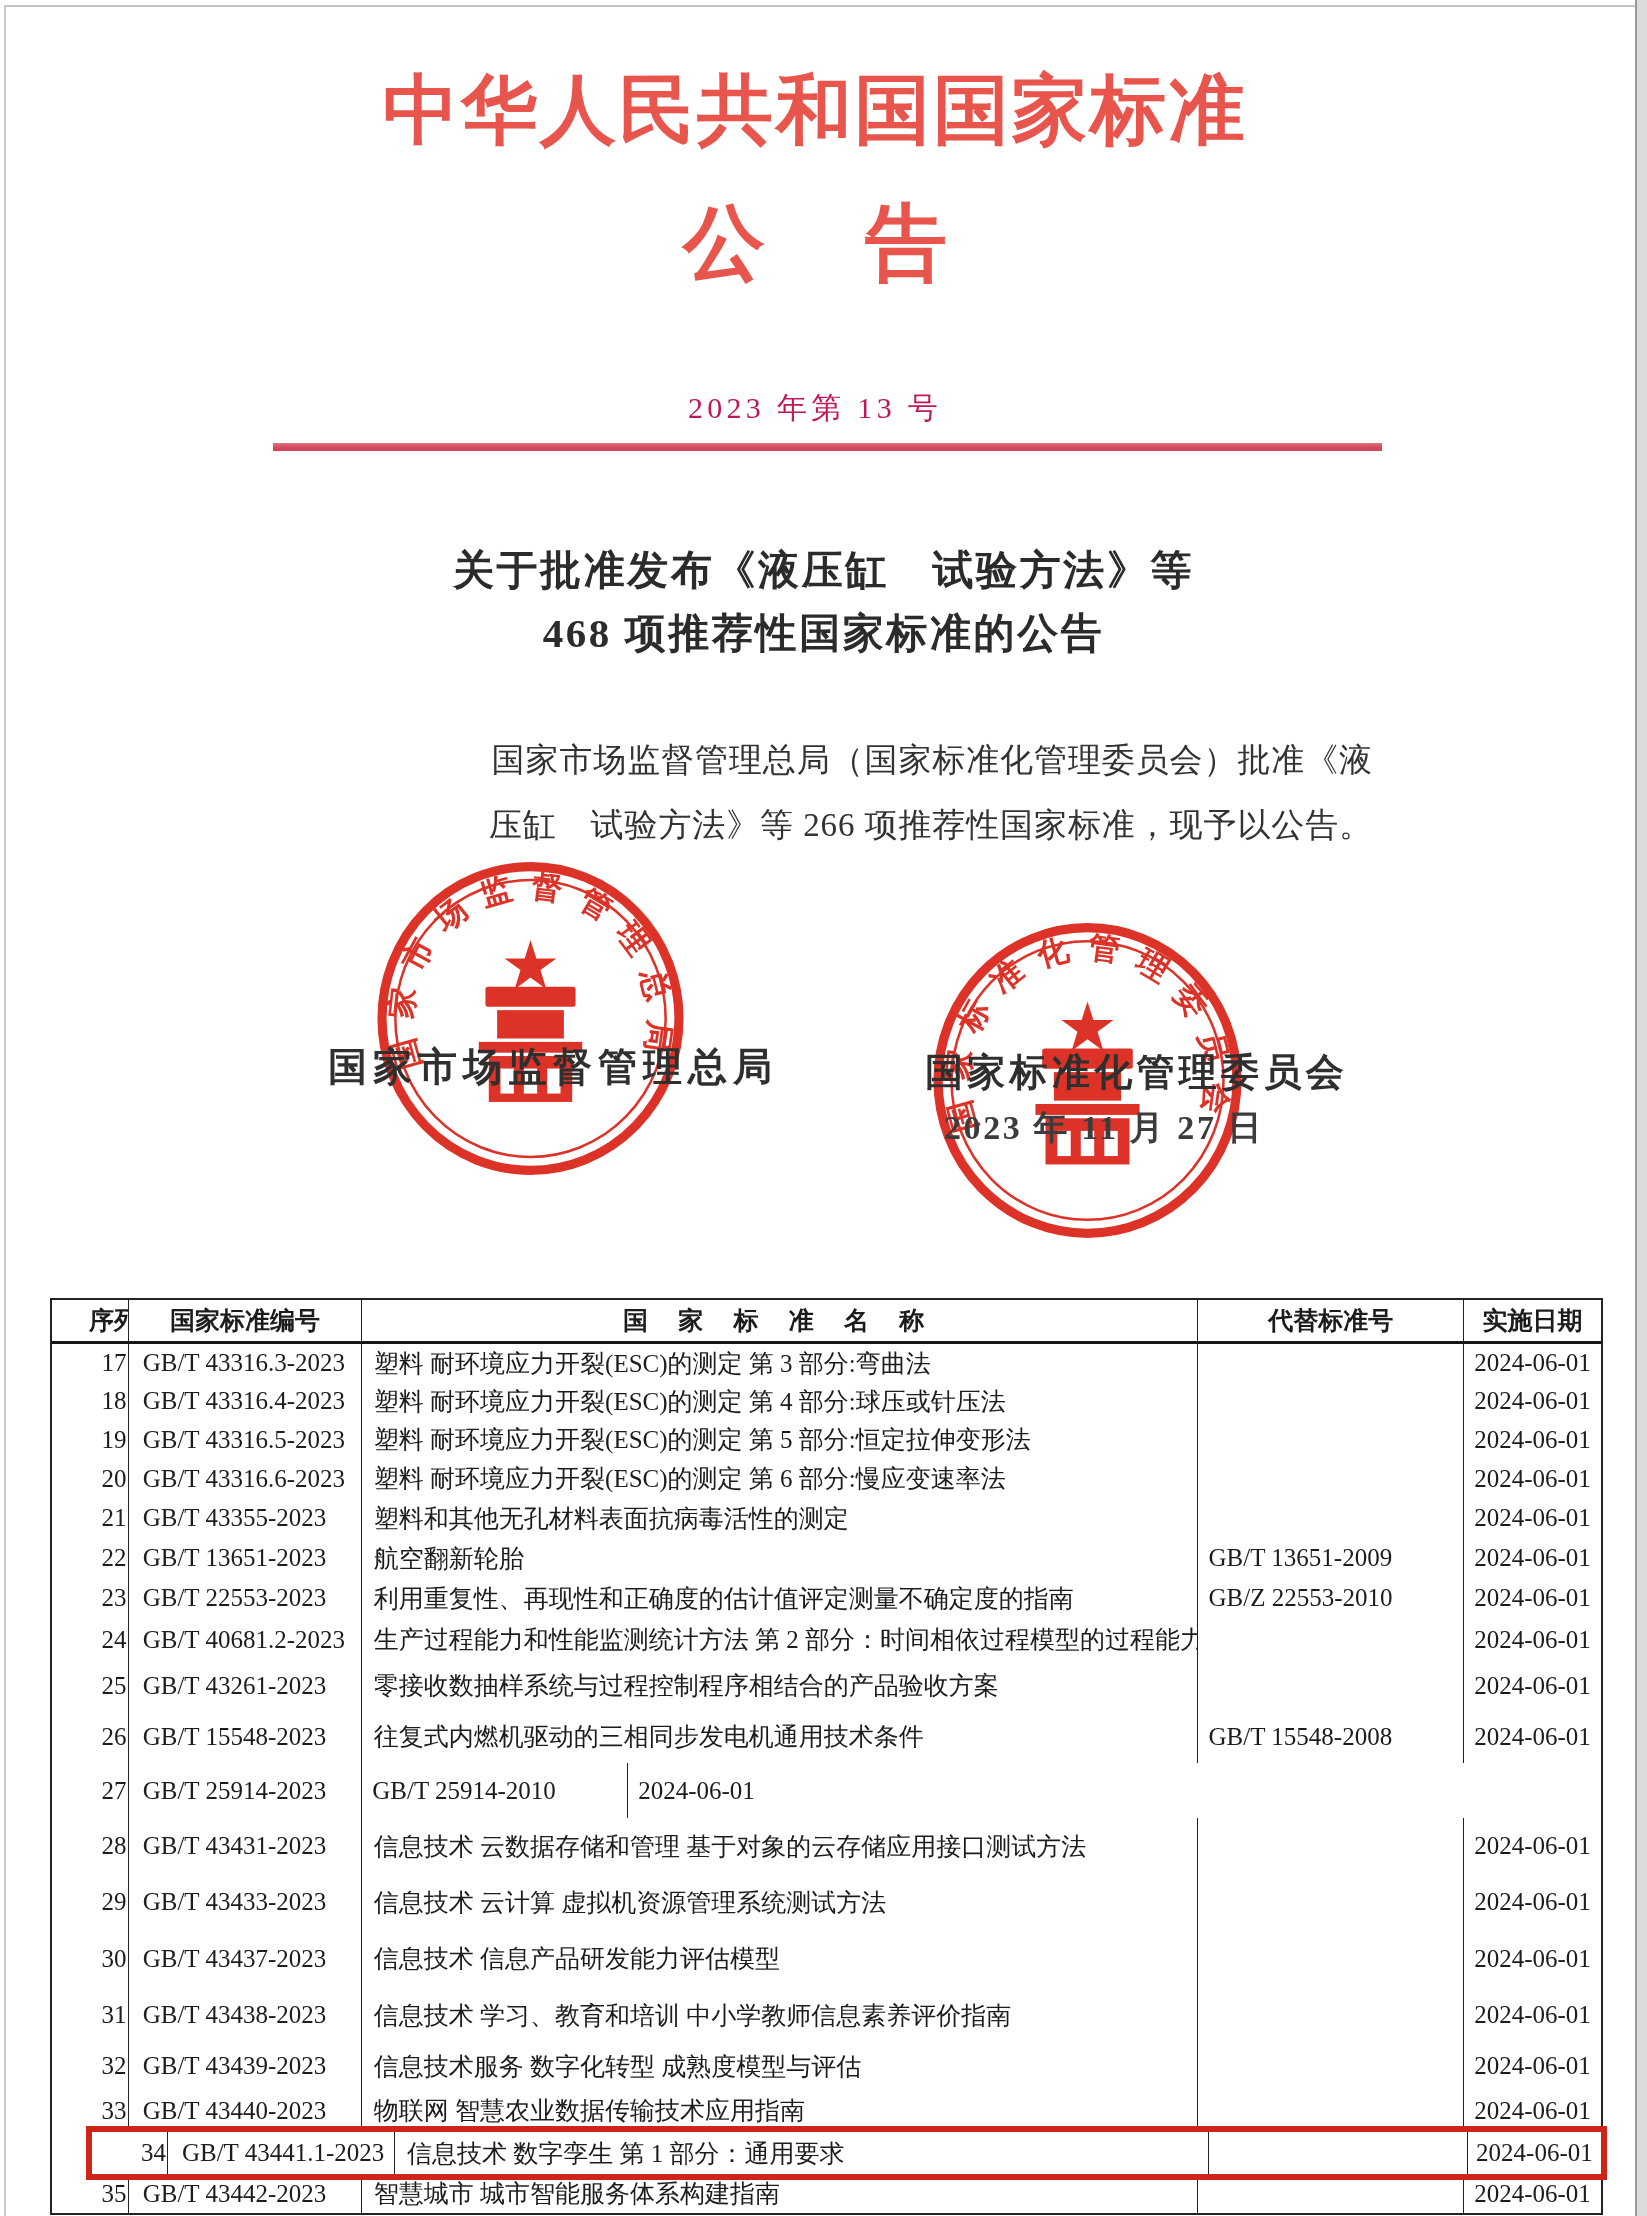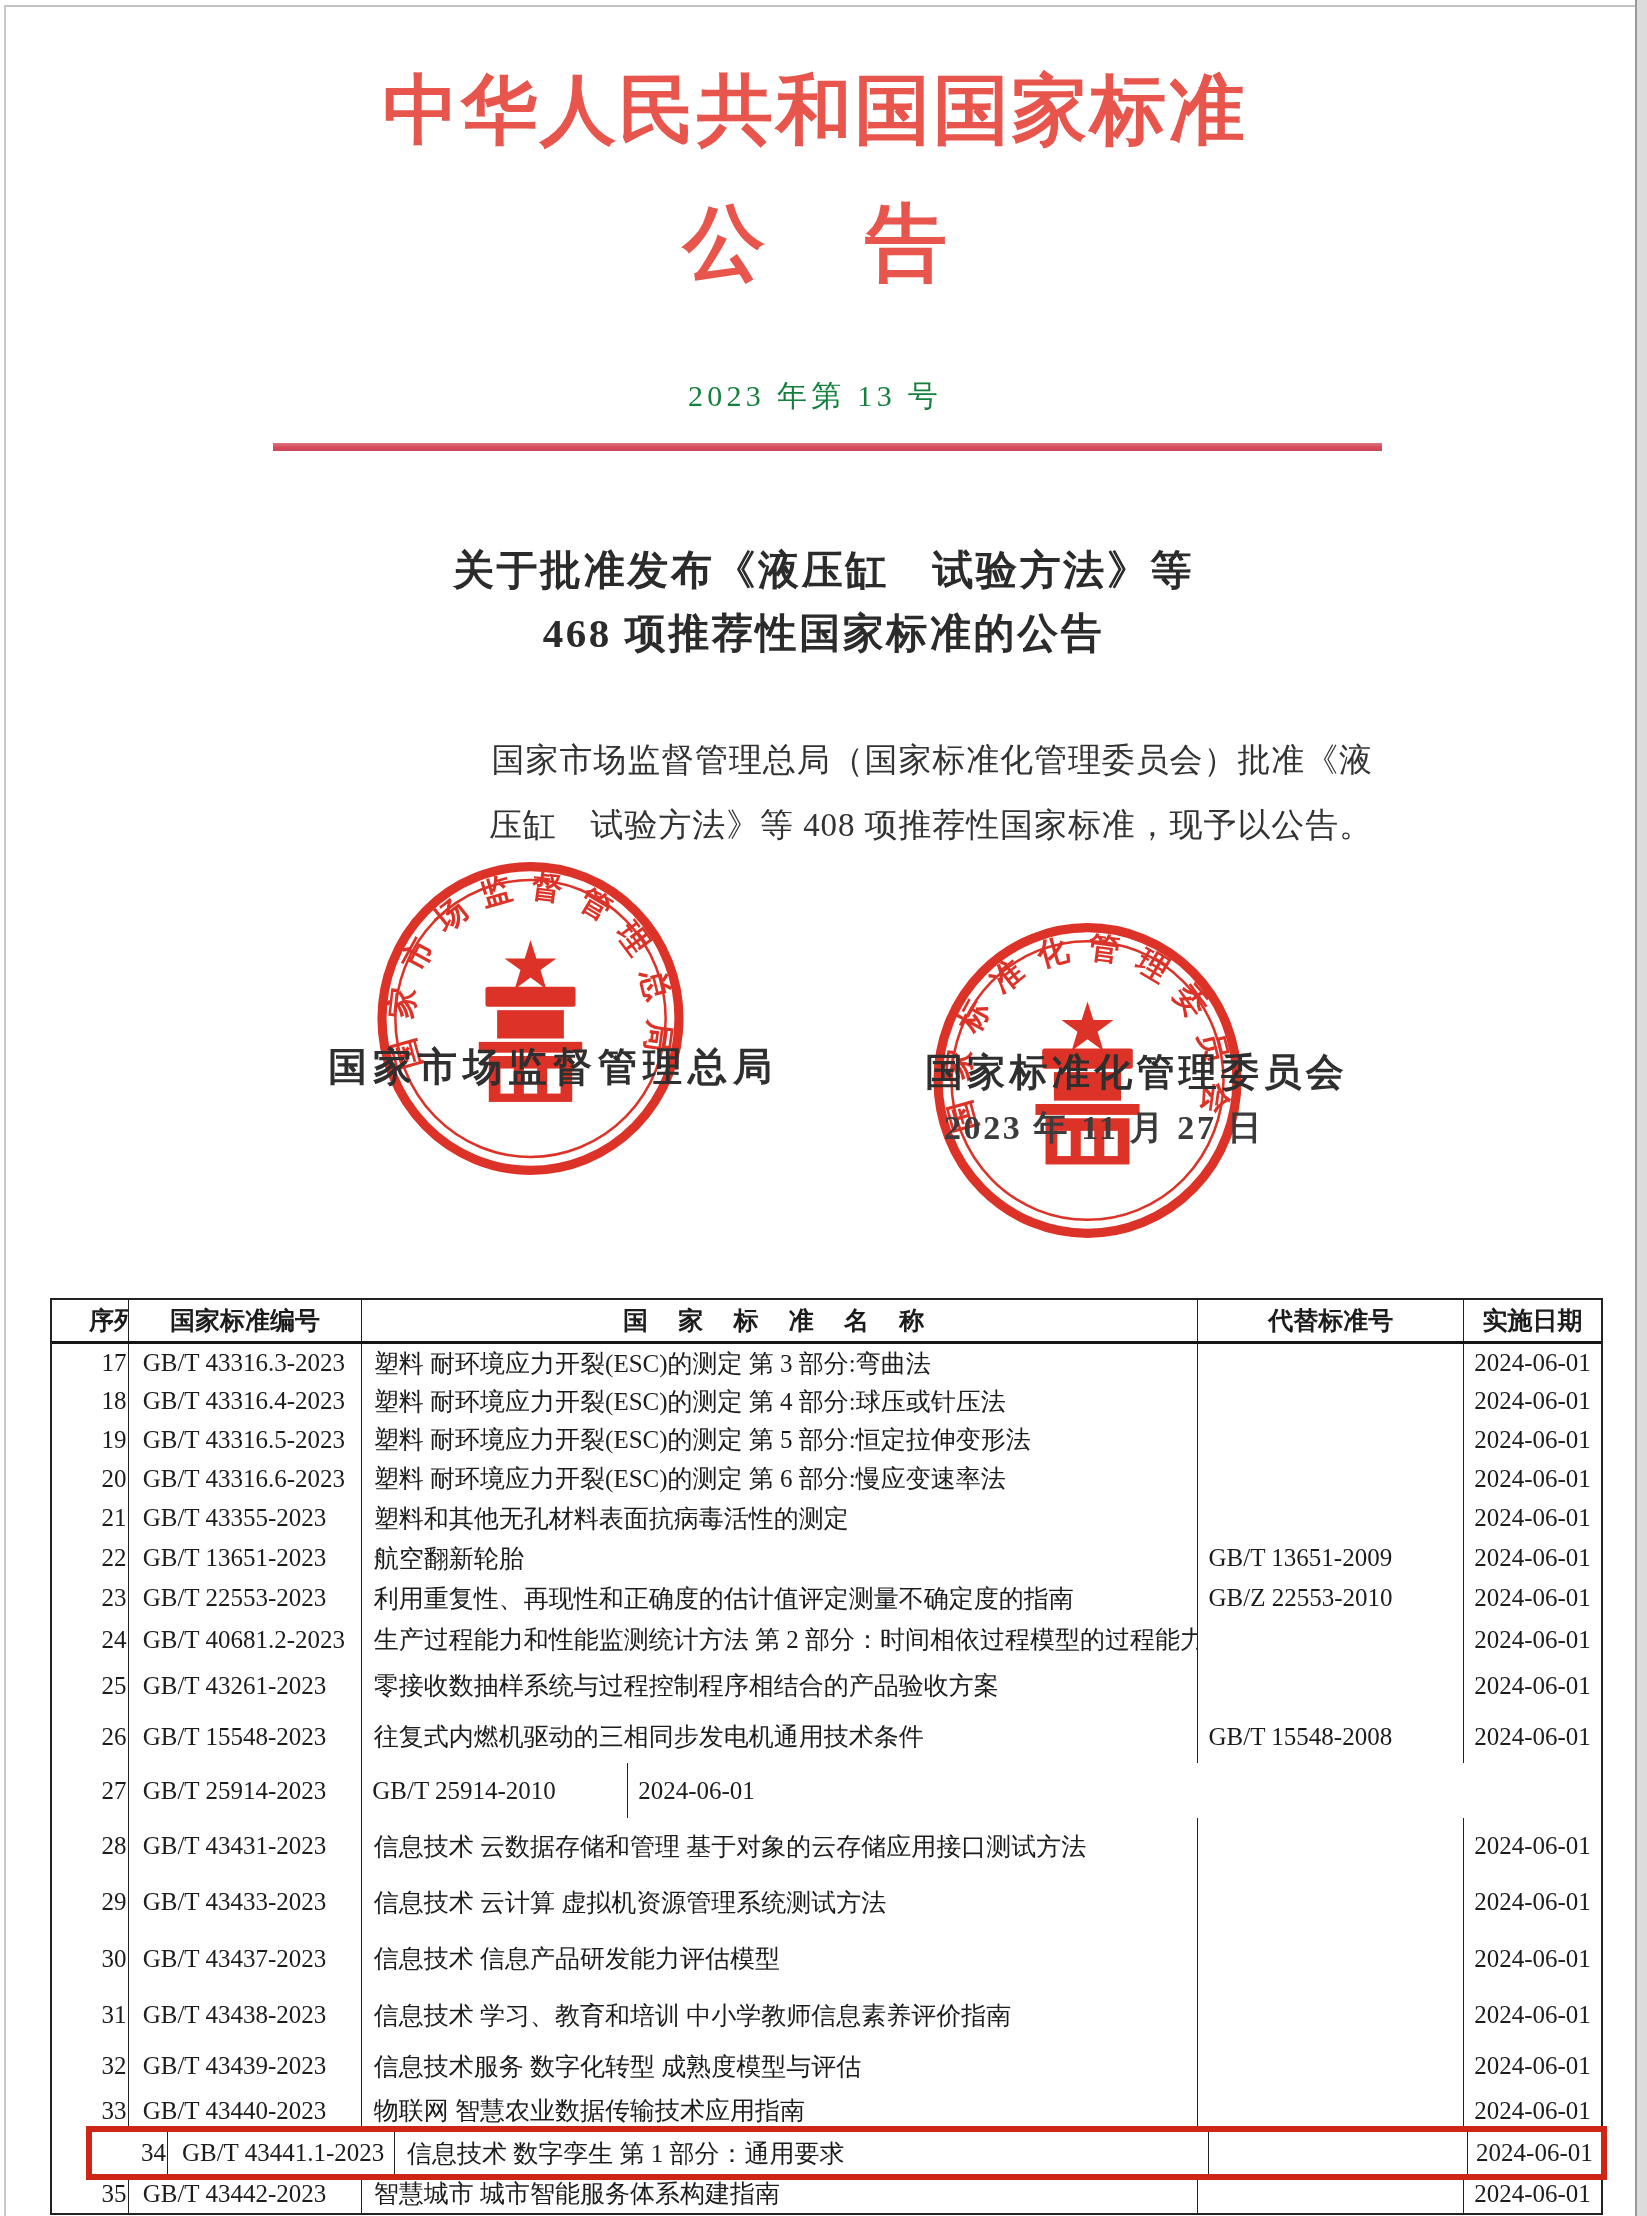--- a/index.html
+++ b/index.html
@@ -16,22 +16,22 @@
   
   .masthead{
     position:absolute;top:60px;left:0;width:1630px;margin:0;text-align:center;
     font-size:76px;font-weight:700;color:#e8554d;letter-spacing:2.6px;white-space:nowrap;
   }
   .gonggao{
     position:absolute;top:189px;left:0;width:1630px;display:flex;justify-content:center;gap:100px;
     font-size:82px;font-weight:700;color:#e8554d;
   }
   .issue{
-    position:absolute;top:376px;left:0;width:1630px;text-align:center;
-    font-size:30px;letter-spacing:4.3px;color:#15803d;
+    position:absolute;top:388px;left:0;width:1630px;text-align:center;
+    font-size:30px;letter-spacing:4.3px;color:#be185d;
   }
   .redline{
     position:absolute;left:273px;top:443px;width:1109px;height:7.7px;
     background:linear-gradient(180deg,#e0737f 0%,#d34a5c 55%,#cd465a 100%);
   }
 
   
   .ann-title{
     position:absolute;top:539px;left:0;width:1647px;margin:0;text-align:center;
     font-size:41px;line-height:63px;font-weight:700;color:#2b2b2b;letter-spacing:2.6px;
@@ -98,21 +98,21 @@
   <div class="issue">2023 年第 13 号</div>
 
   <div class="redline"></div>
 
   <h2 class="ann-title">
     <div>关于批准发布《液压缸　试验方法》等</div>
     <div>468 项推荐性国家标准的公告</div>
   </h2>
 
   <p class="body-line l1">国家市场监督管理总局（国家标准化管理委员会）批准《液</p>
-  <p class="body-line l2">压缸　试验方法》等 408 项推荐性国家标准，现予以公告。</p>
+  <p class="body-line l2">压缸　试验方法》等 266 项推荐性国家标准，现予以公告。</p>
 
   <svg class="seal left" viewBox="0 0 380 380">
     <ellipse cx="190" cy="190" rx="178" ry="182" fill="none" stroke="#dd3227" stroke-width="11"></ellipse>
     <ellipse cx="190" cy="190" rx="162" ry="166" fill="none" stroke="#dd3227" stroke-width="3"></ellipse>
     <defs>
         <path id="arcL" d="M 62 252 A 142 145 0 1 1 318 252" fill="none"></path>
       </defs>
     <text fill="#dd3227" font-size="37" font-weight="bold">
       <textPath href="#arcL" startOffset="6" textLength="548" lengthAdjust="spacing">国家市场监督管理总局</textPath>
     </text>

